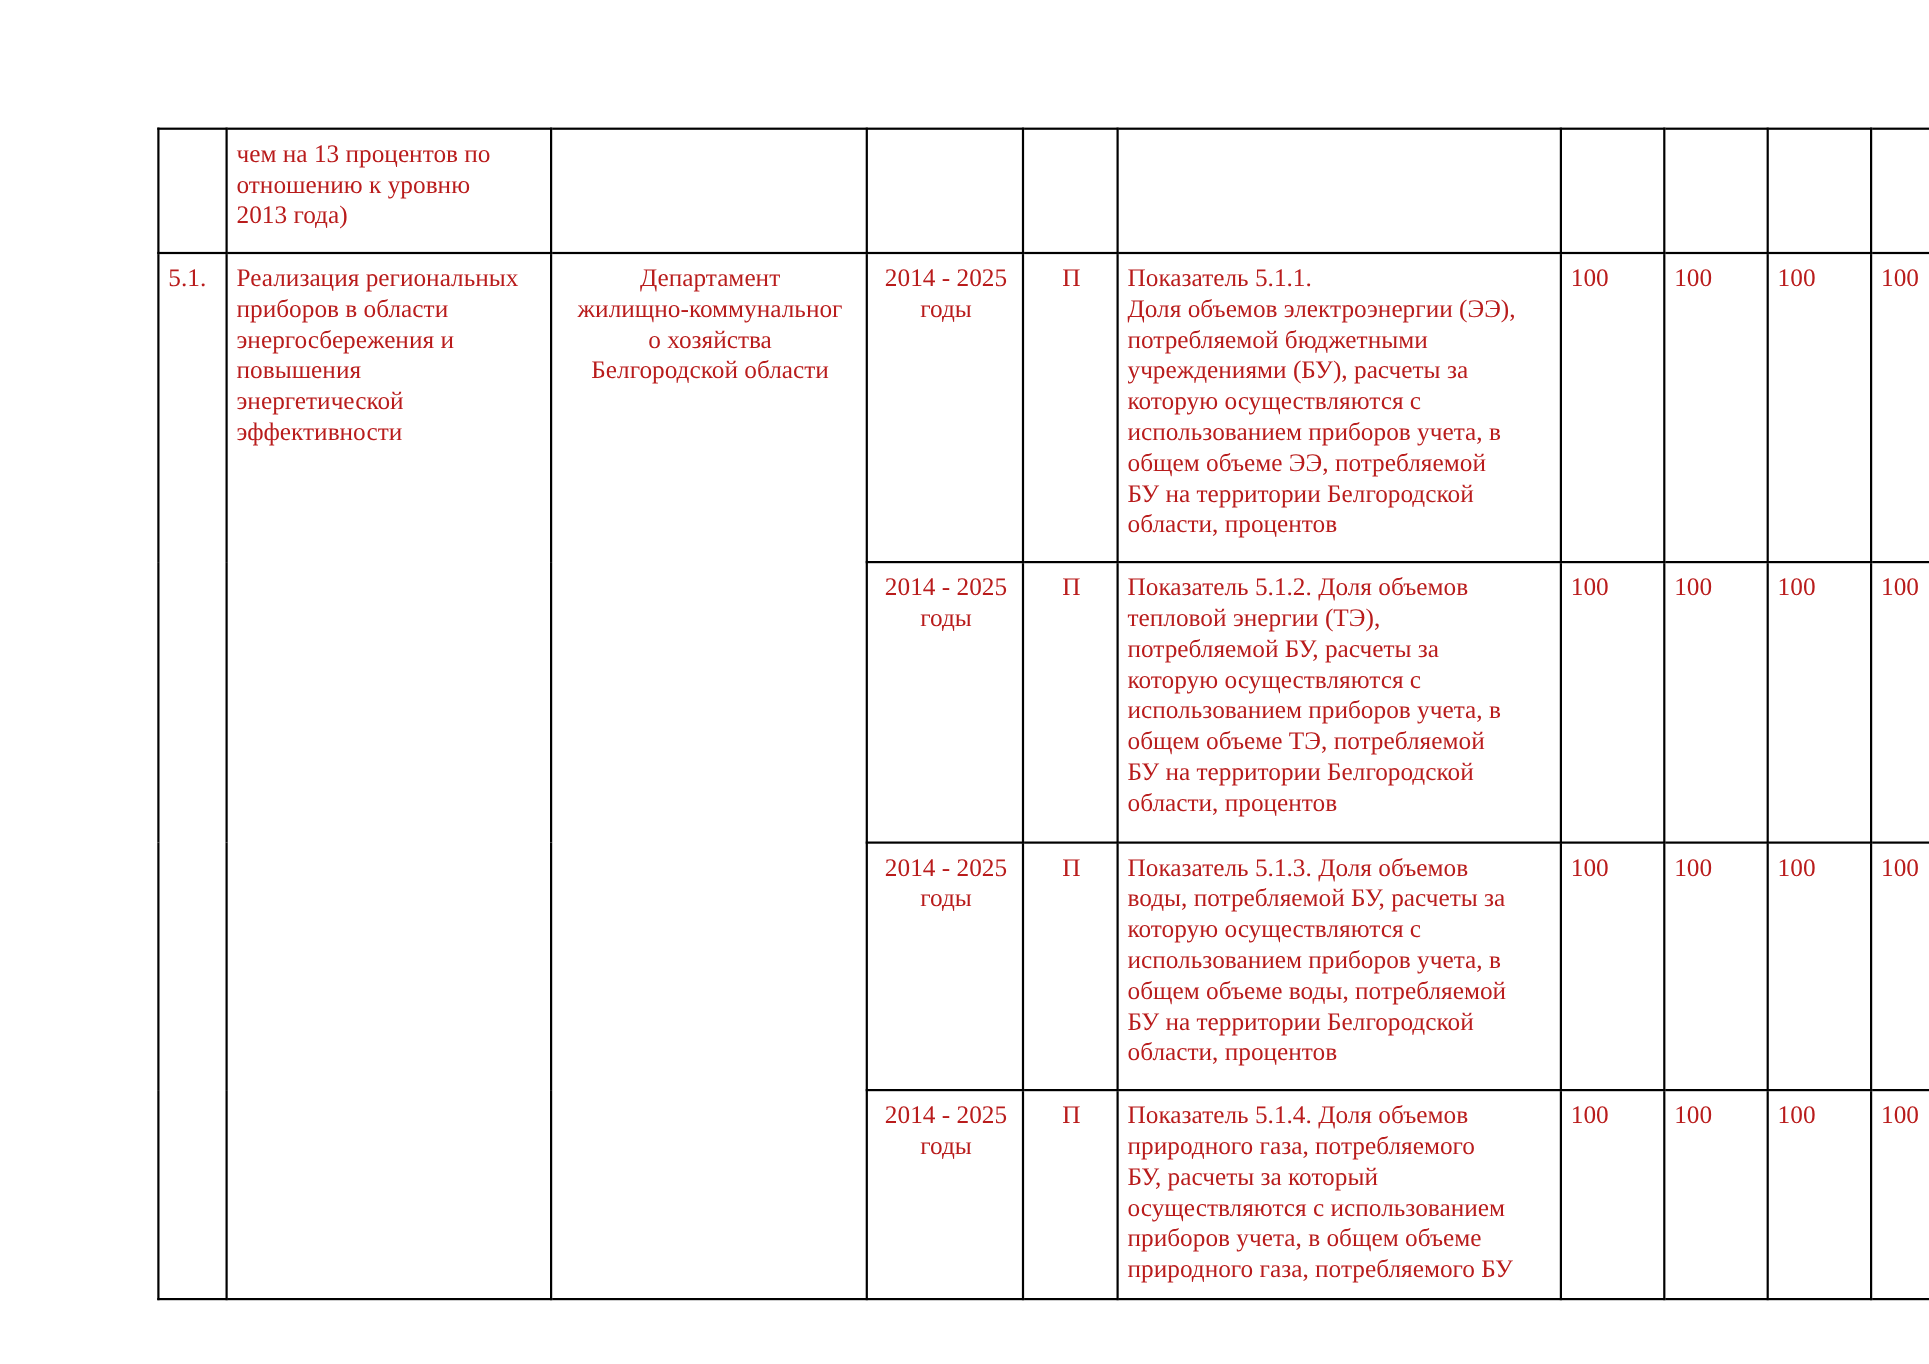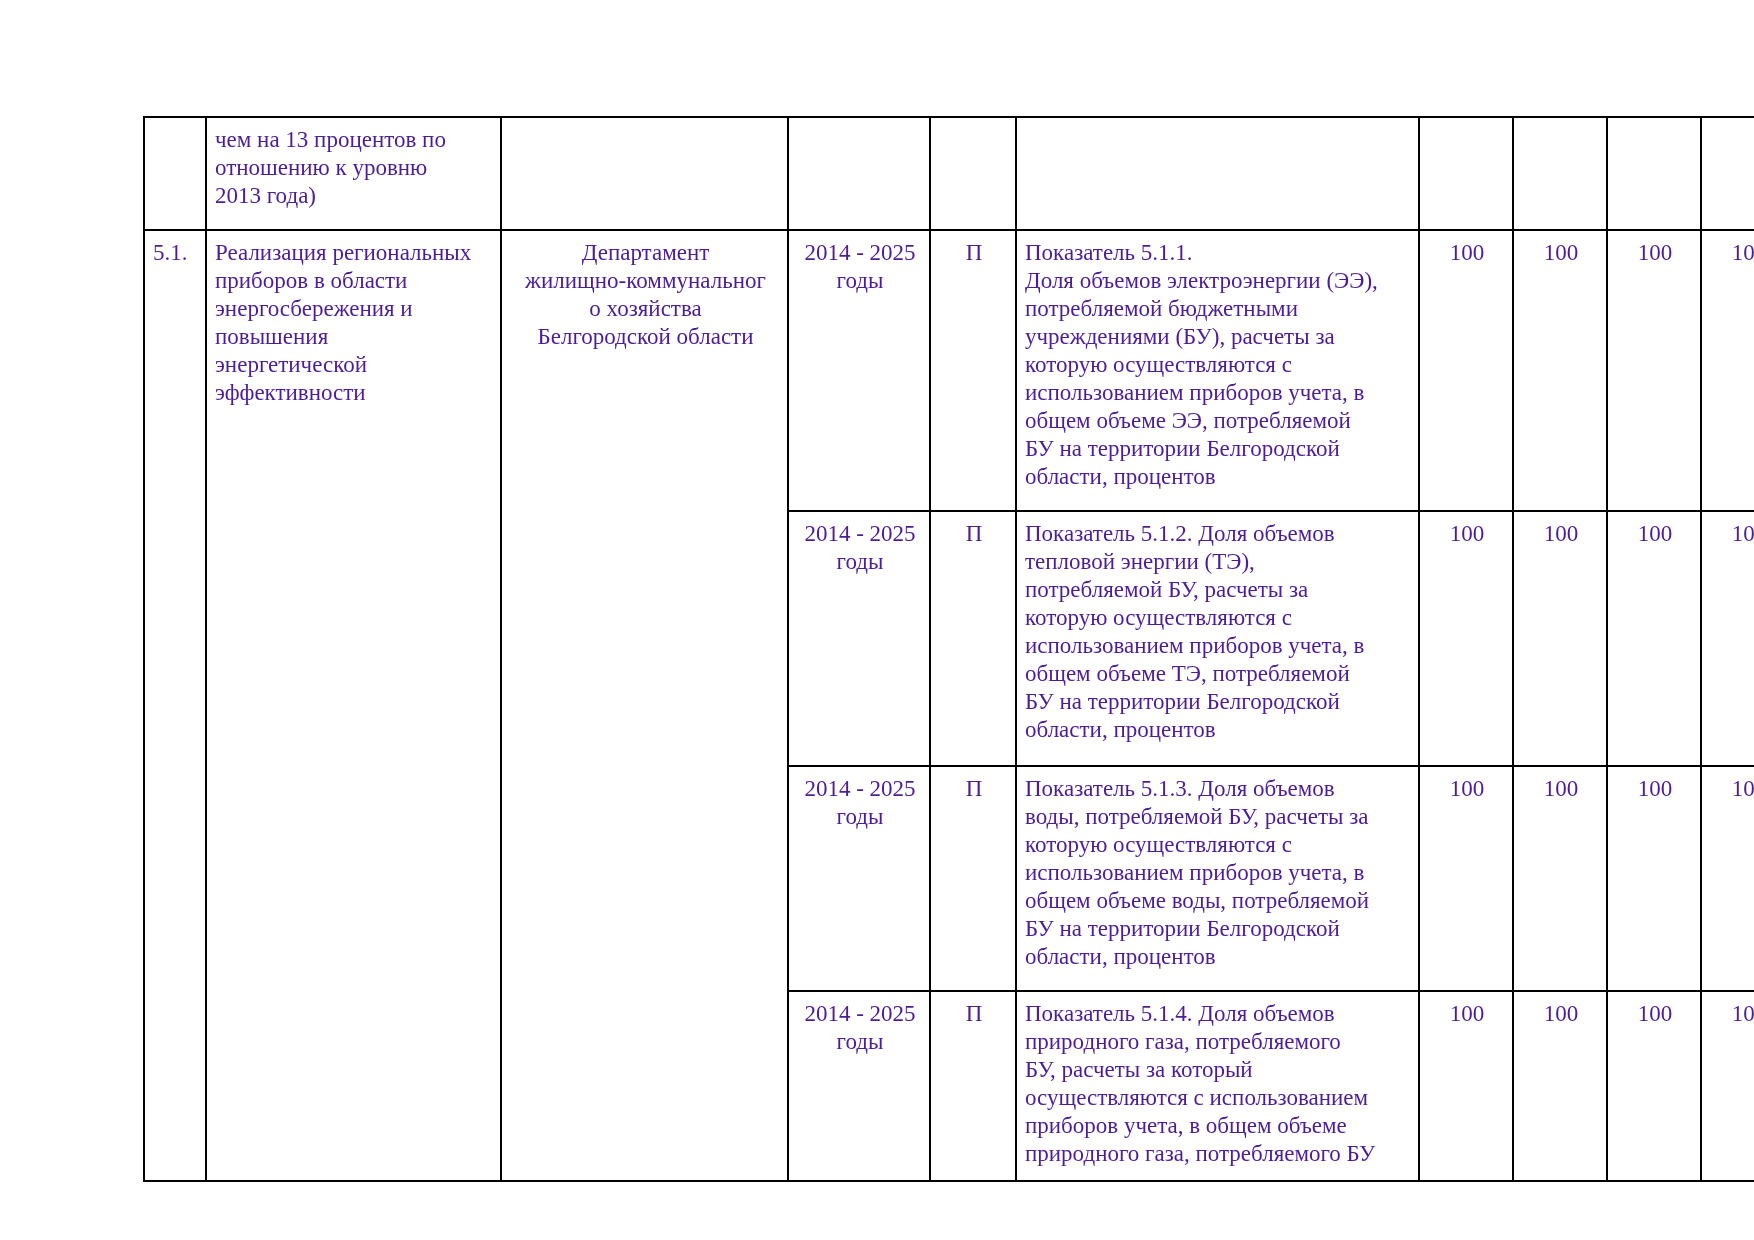--- a/index.html
+++ b/index.html
@@ -27,29 +27,29 @@
     width: 1651px;
     border-collapse: collapse;
     table-layout: fixed;
   }
   table.doc-table td {
     border: 2px solid #000000;
     vertical-align: top;
     font-family: "Liberation Serif", "DejaVu Serif", serif;
     font-size: 23px;
     line-height: 28px;
-    color: #4c1d95;
+    color: #b91c1c;
     white-space: pre;
     overflow: hidden;
     padding: 8px 6px 4px 8px;
     background: #ffffff;
   }
   td.c-num { padding-left: 7px; }
   td.c-center { text-align: center; padding-left: 2px; padding-right: 2px; margin-top: 14px; }
-  td.c-value { text-align: center; padding-left: 2px; padding-right: 2px; border-radius: 25px; }
+  td.c-value { padding-left: 2px; padding-right: 2px; border-radius: 25px; }
   td.c-text { text-align: left; }
 </style>
 </head>
 <body>
 
 <div class="page">
   <table class="doc-table">
     <colgroup>
       <col style="width:62px">
       <col style="width:295px">

